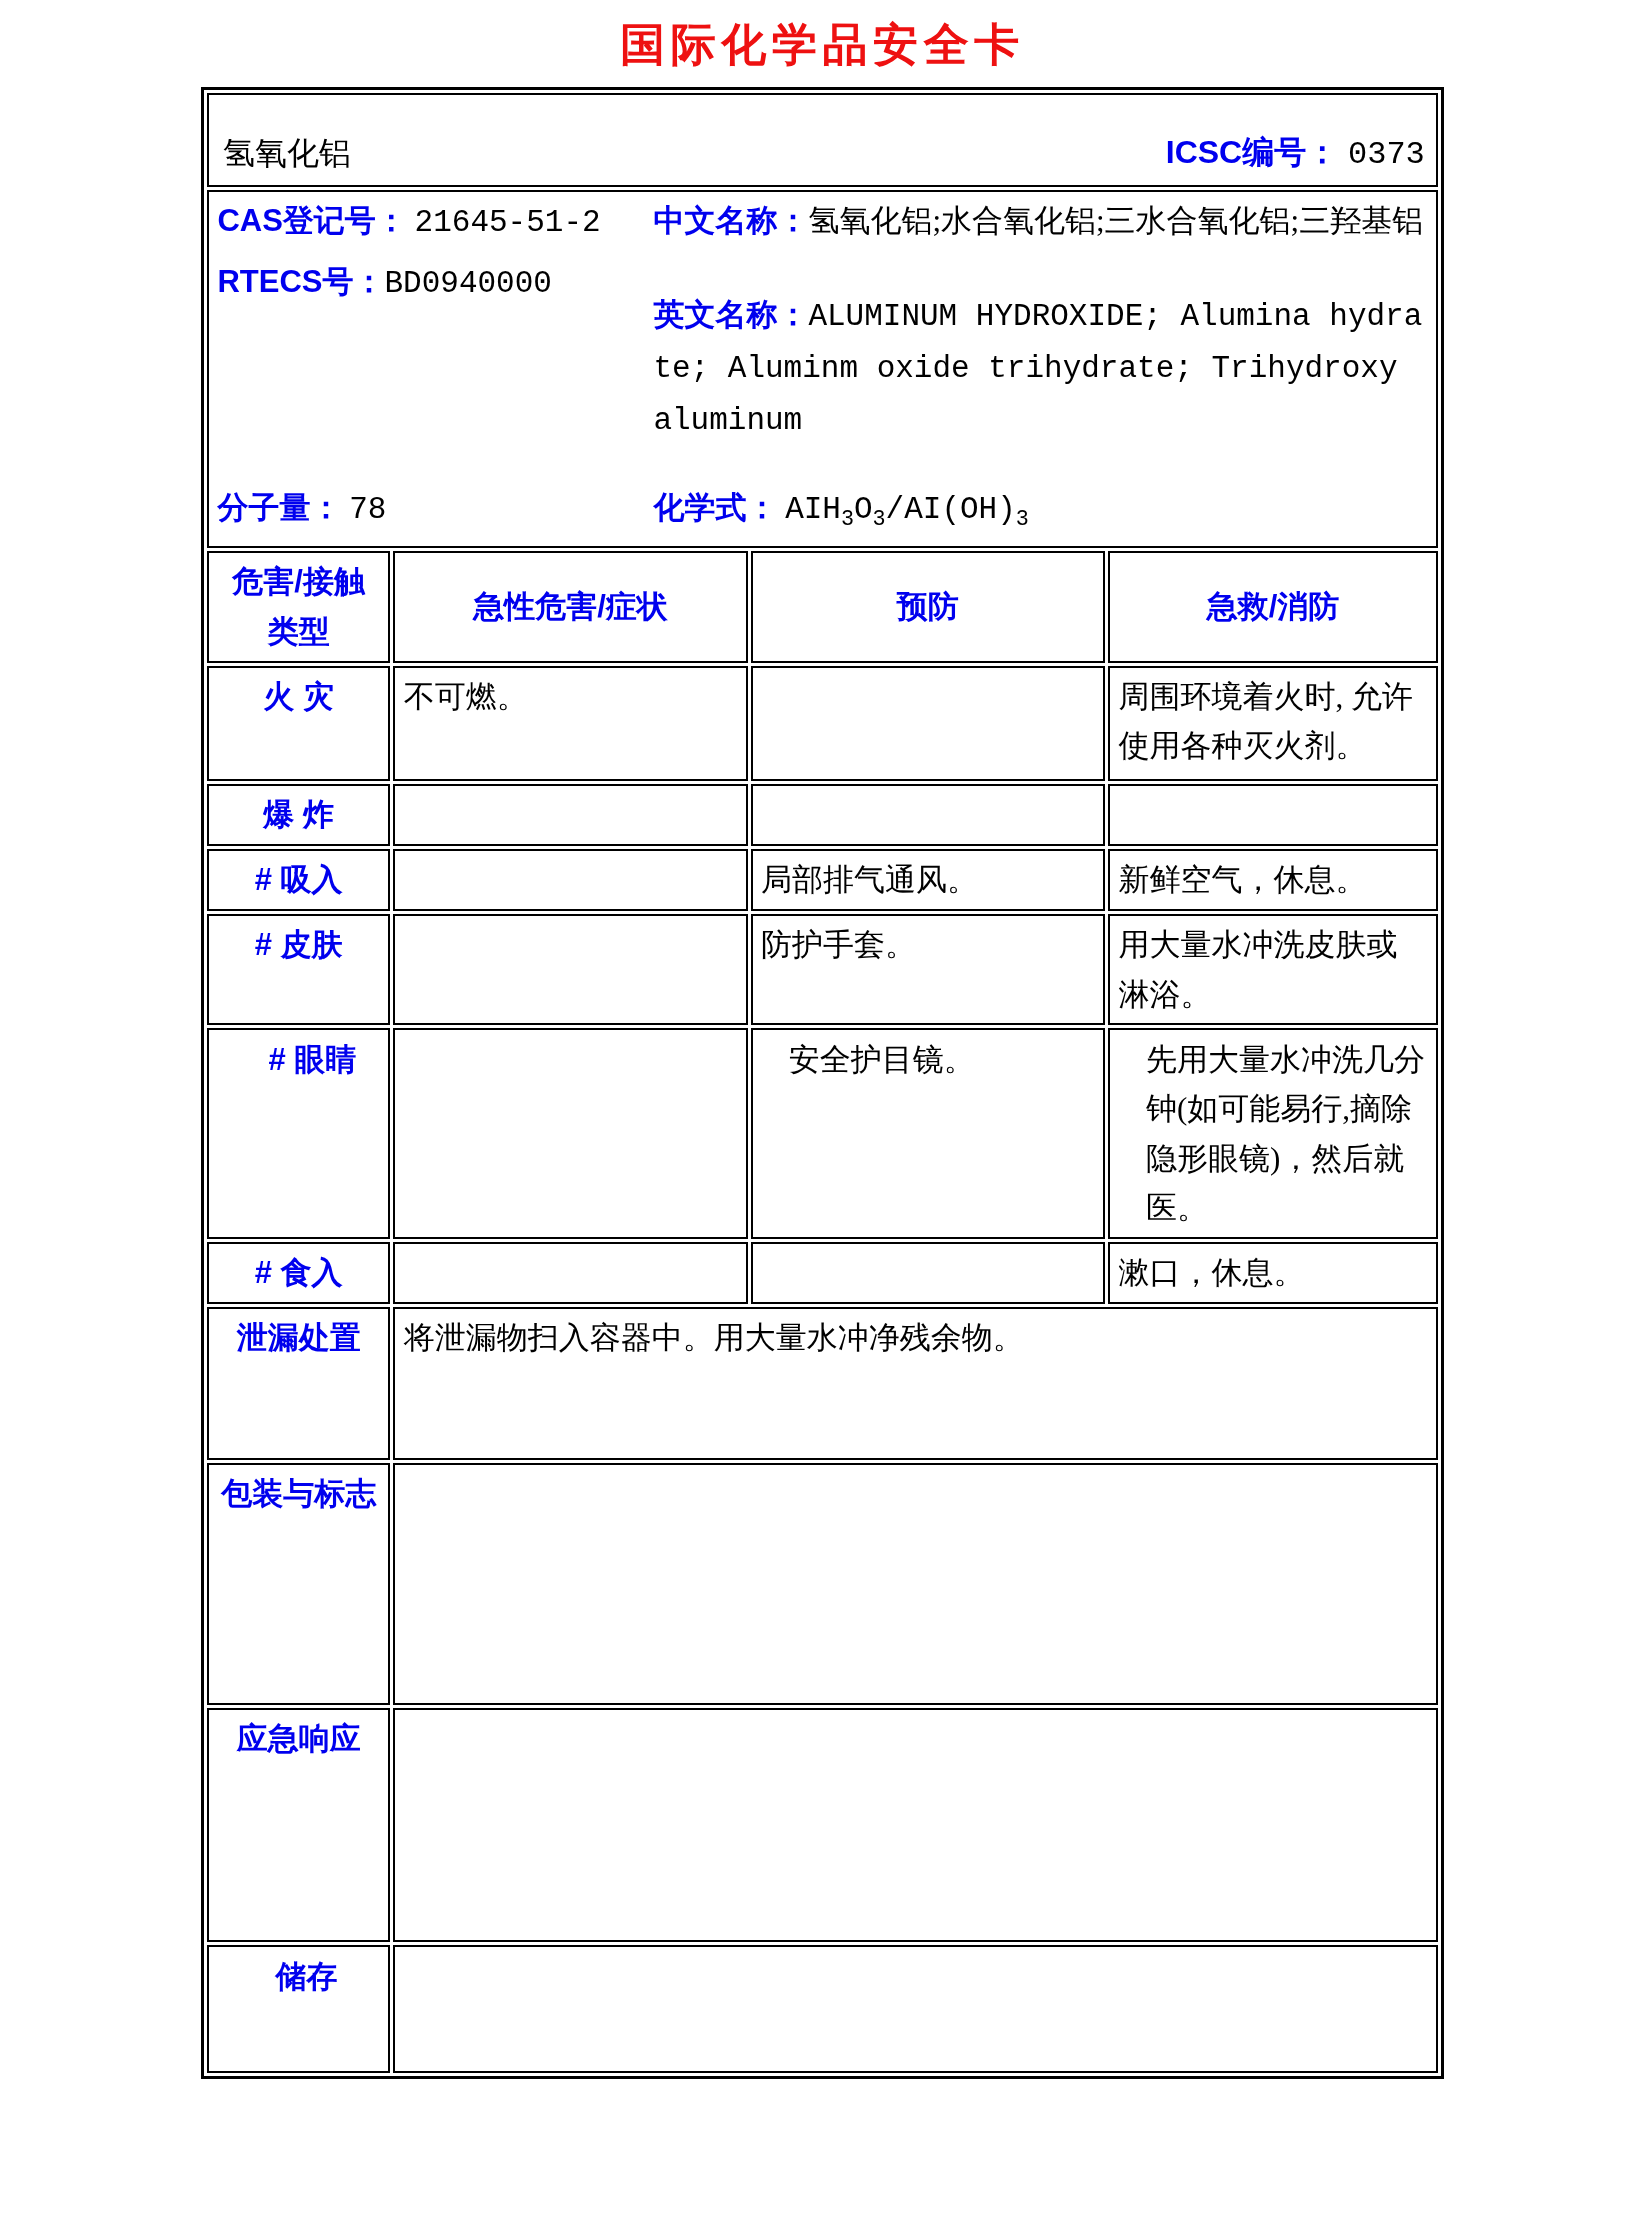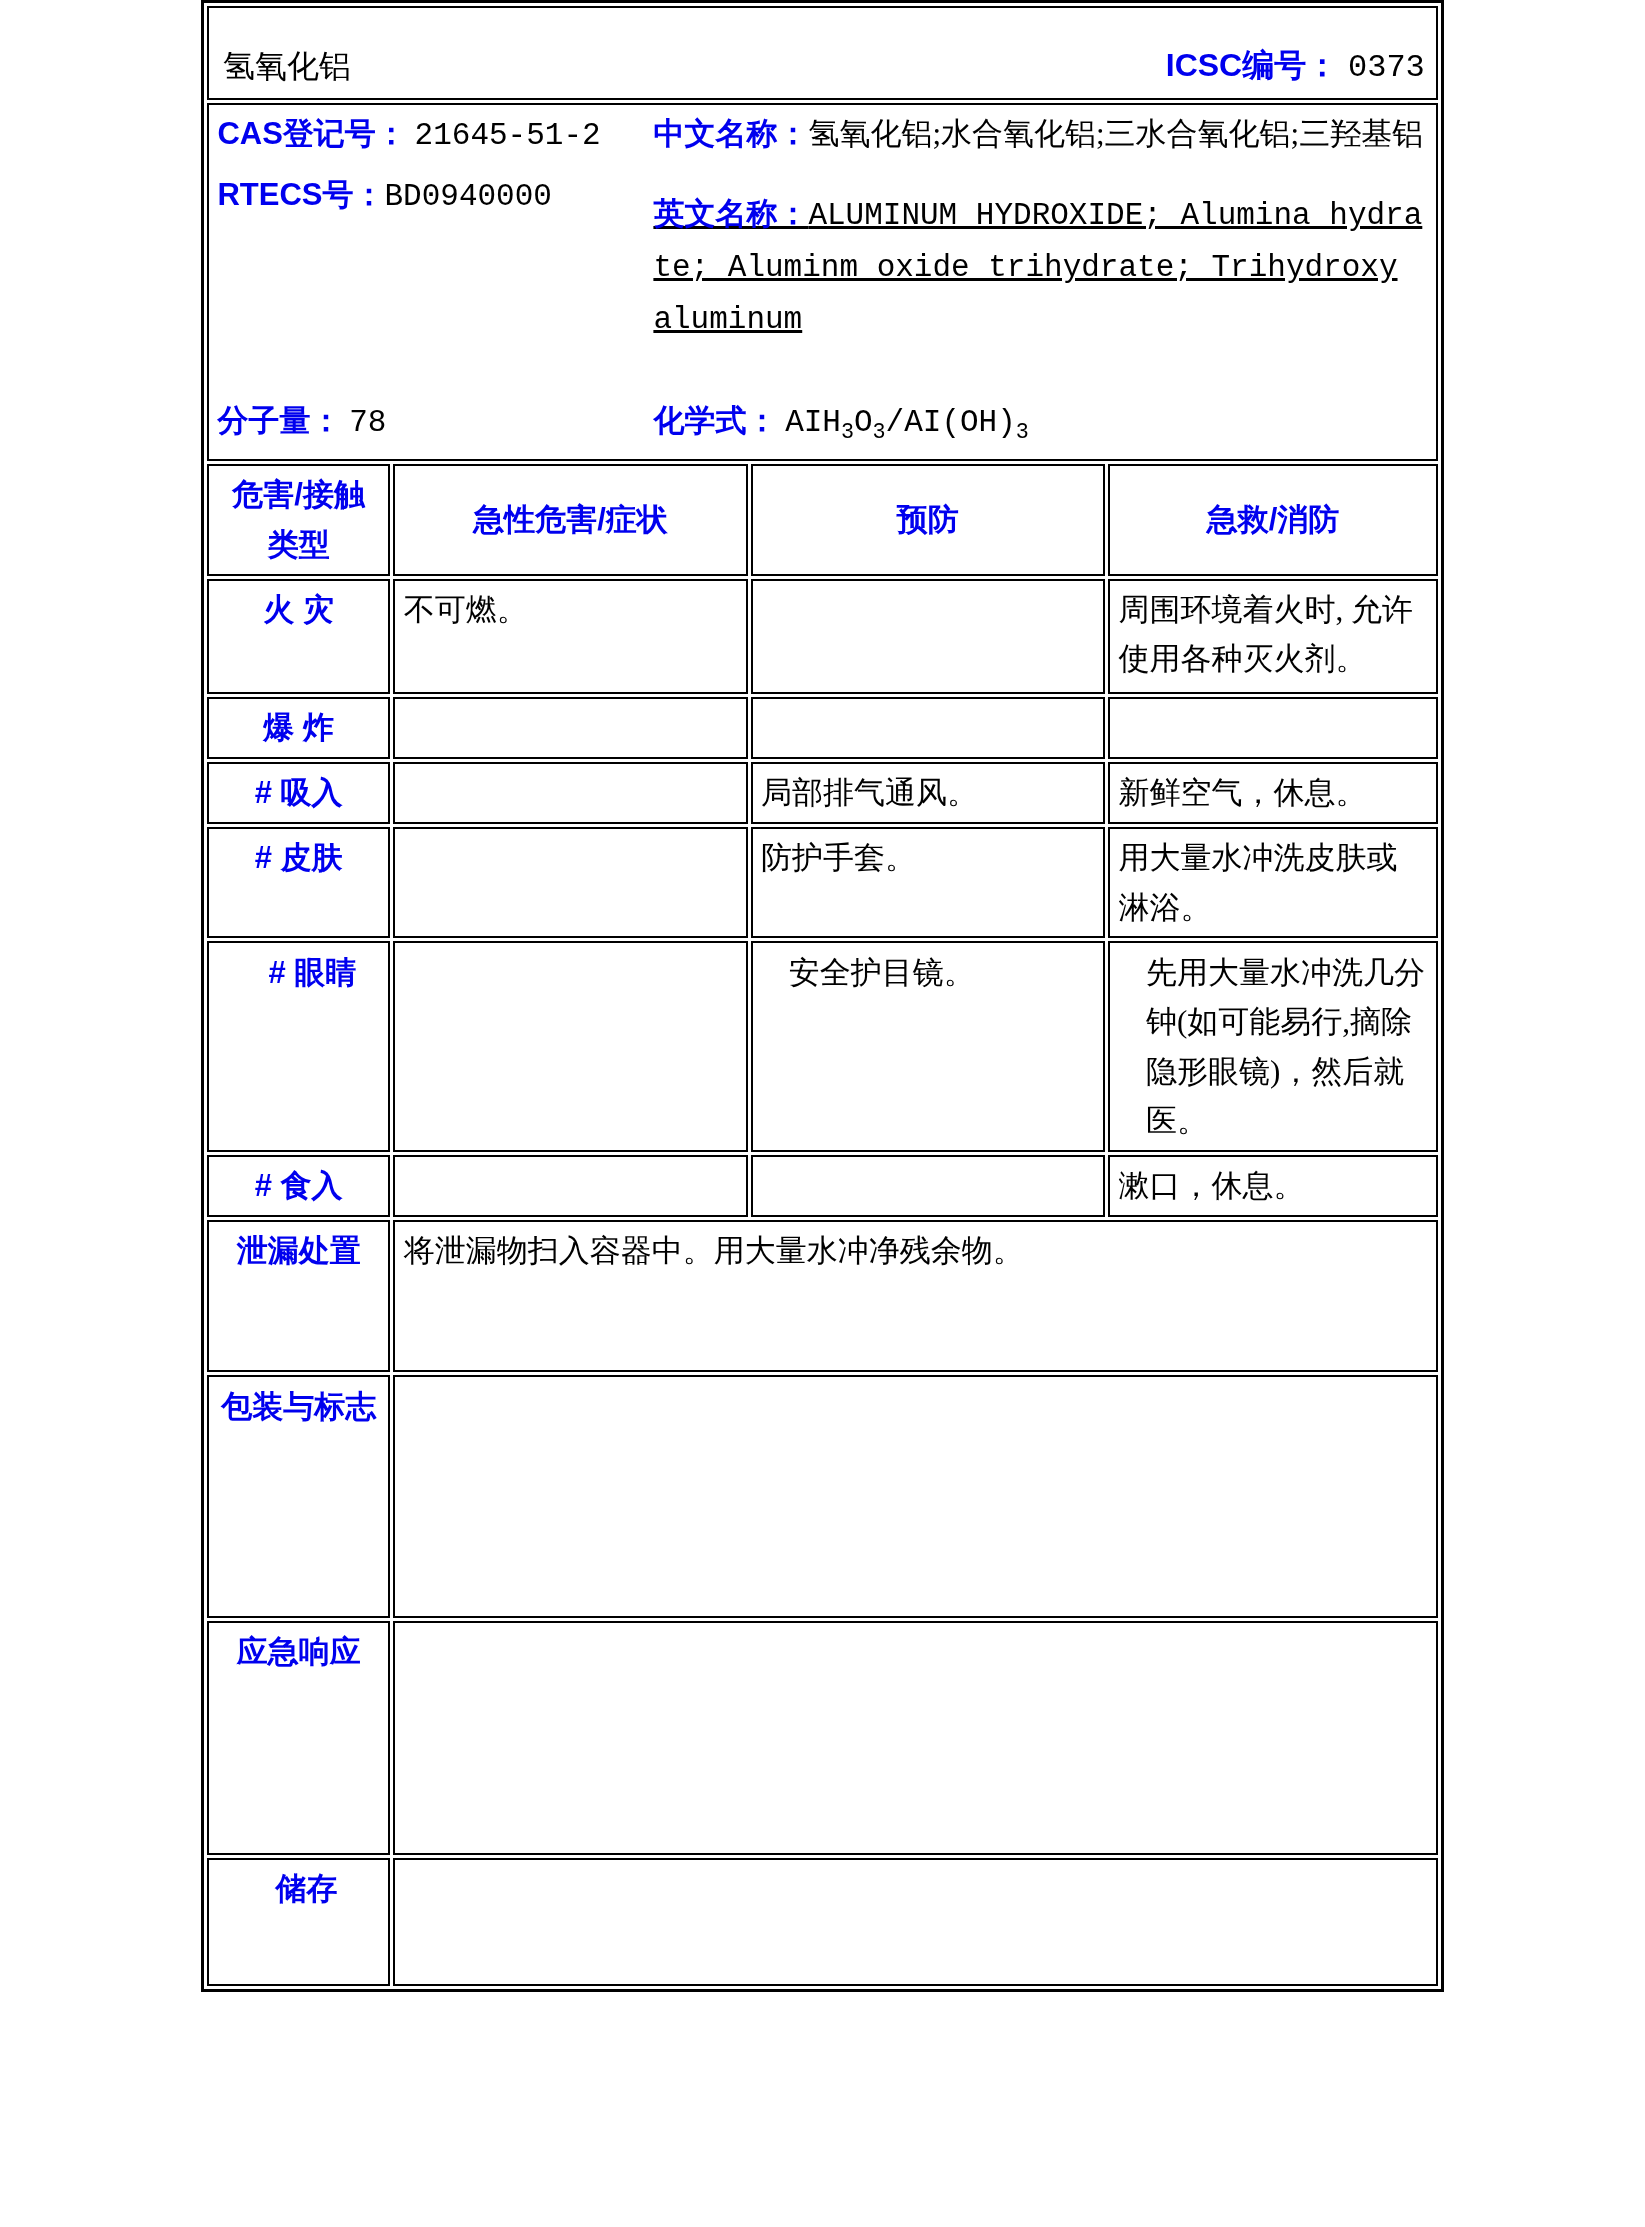--- a/index.html
+++ b/index.html
@@ -63,21 +63,21 @@
   
   td.info-cell { height: 346px; }
   .info-grid {
     display: grid;
     grid-template-columns: 436px 1fr;
     grid-template-rows: 1fr auto;
     height: 100%;
   }
   .info-grid p { margin: 0; }
   .ids-block p { margin-bottom: 9.8px; white-space: nowrap; }
-  .names-block .en-row { margin-top: 31px; text-decoration: underline; }
+  .names-block .en-row { margin-top: 45px; }
   .bottom-row { padding-bottom: 7px; }
   sub { font-size: 0.7em; line-height: 0; }
 
   
   td.col-label {
     color: #0000ee;
     font-family: "Liberation Sans", "DejaVu Sans", sans-serif;
     font-weight: bold;
     text-align: center;
     vertical-align: middle;
@@ -103,20 +103,21 @@
   tr.r-spill td     { height: 140px; }
   tr.r-pack td      { height: 230px; }
   tr.r-emerg td     { height: 222px; }
   tr.r-store td     { height: 115px; padding-left: 24px; }
 </style>
 </head>
 <body>
 
 <div class="page">
 
+  <h1 class="page-title">国际化学品安全卡</h1>
 
   <table class="card">
     <colgroup>
       <col style="width:15%">
       <col style="width:29%">
       <col style="width:29%">
       <col style="width:27%">
     </colgroup>
 
     <tbody>

